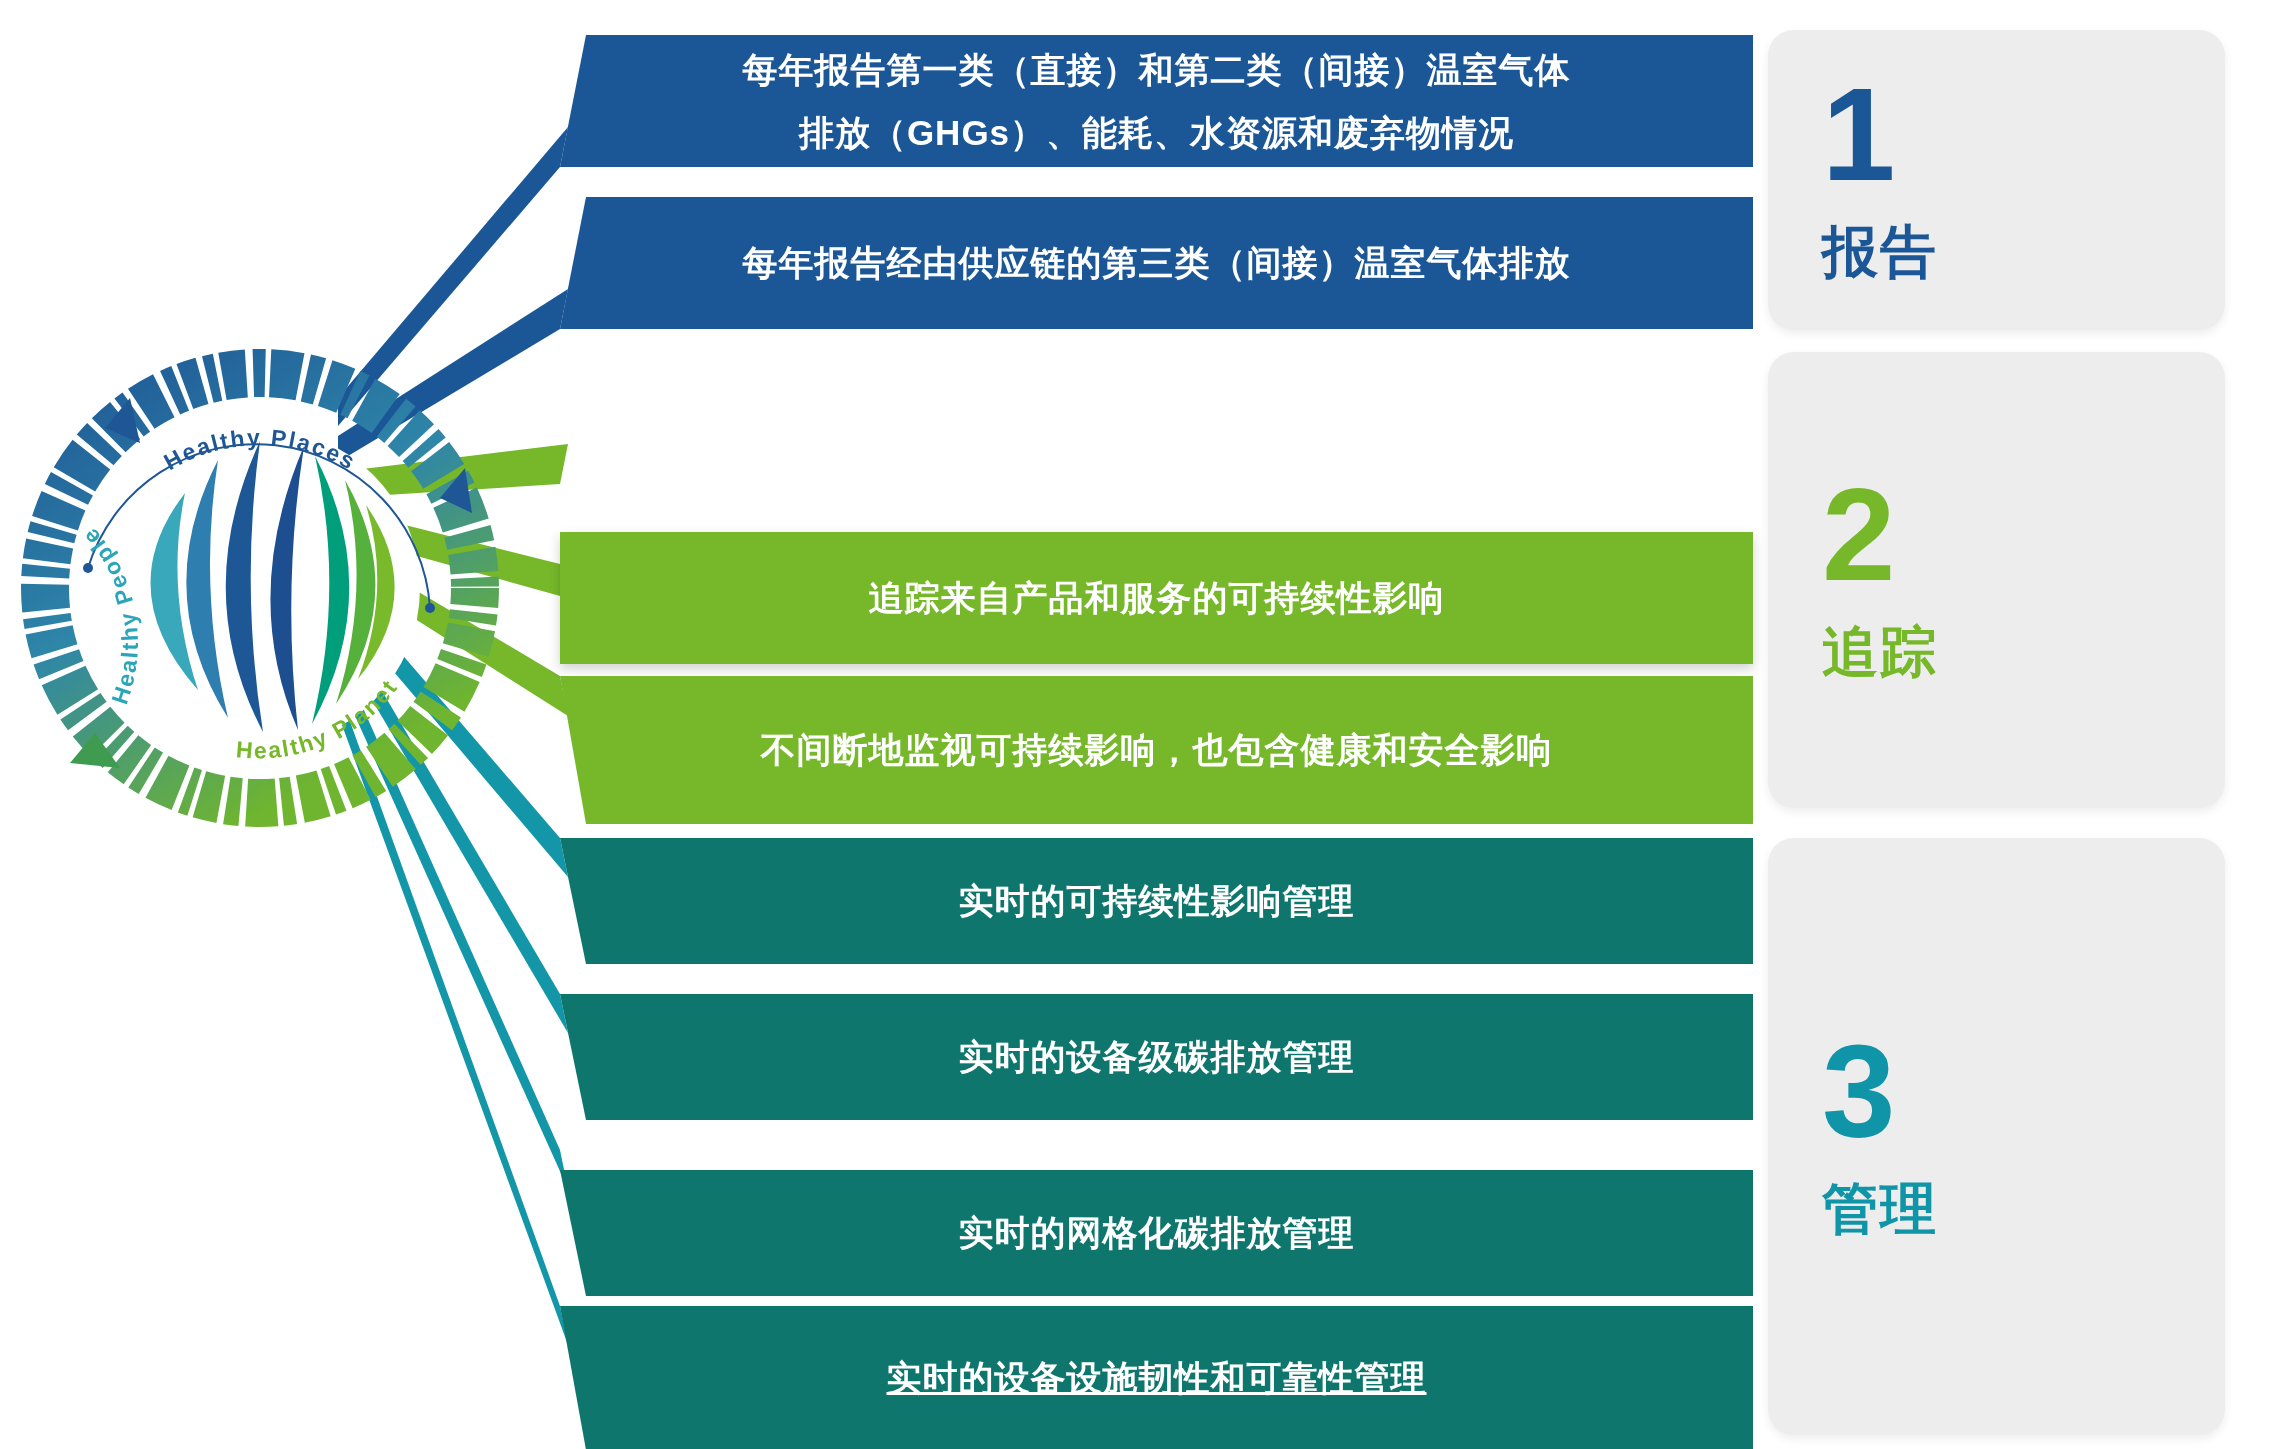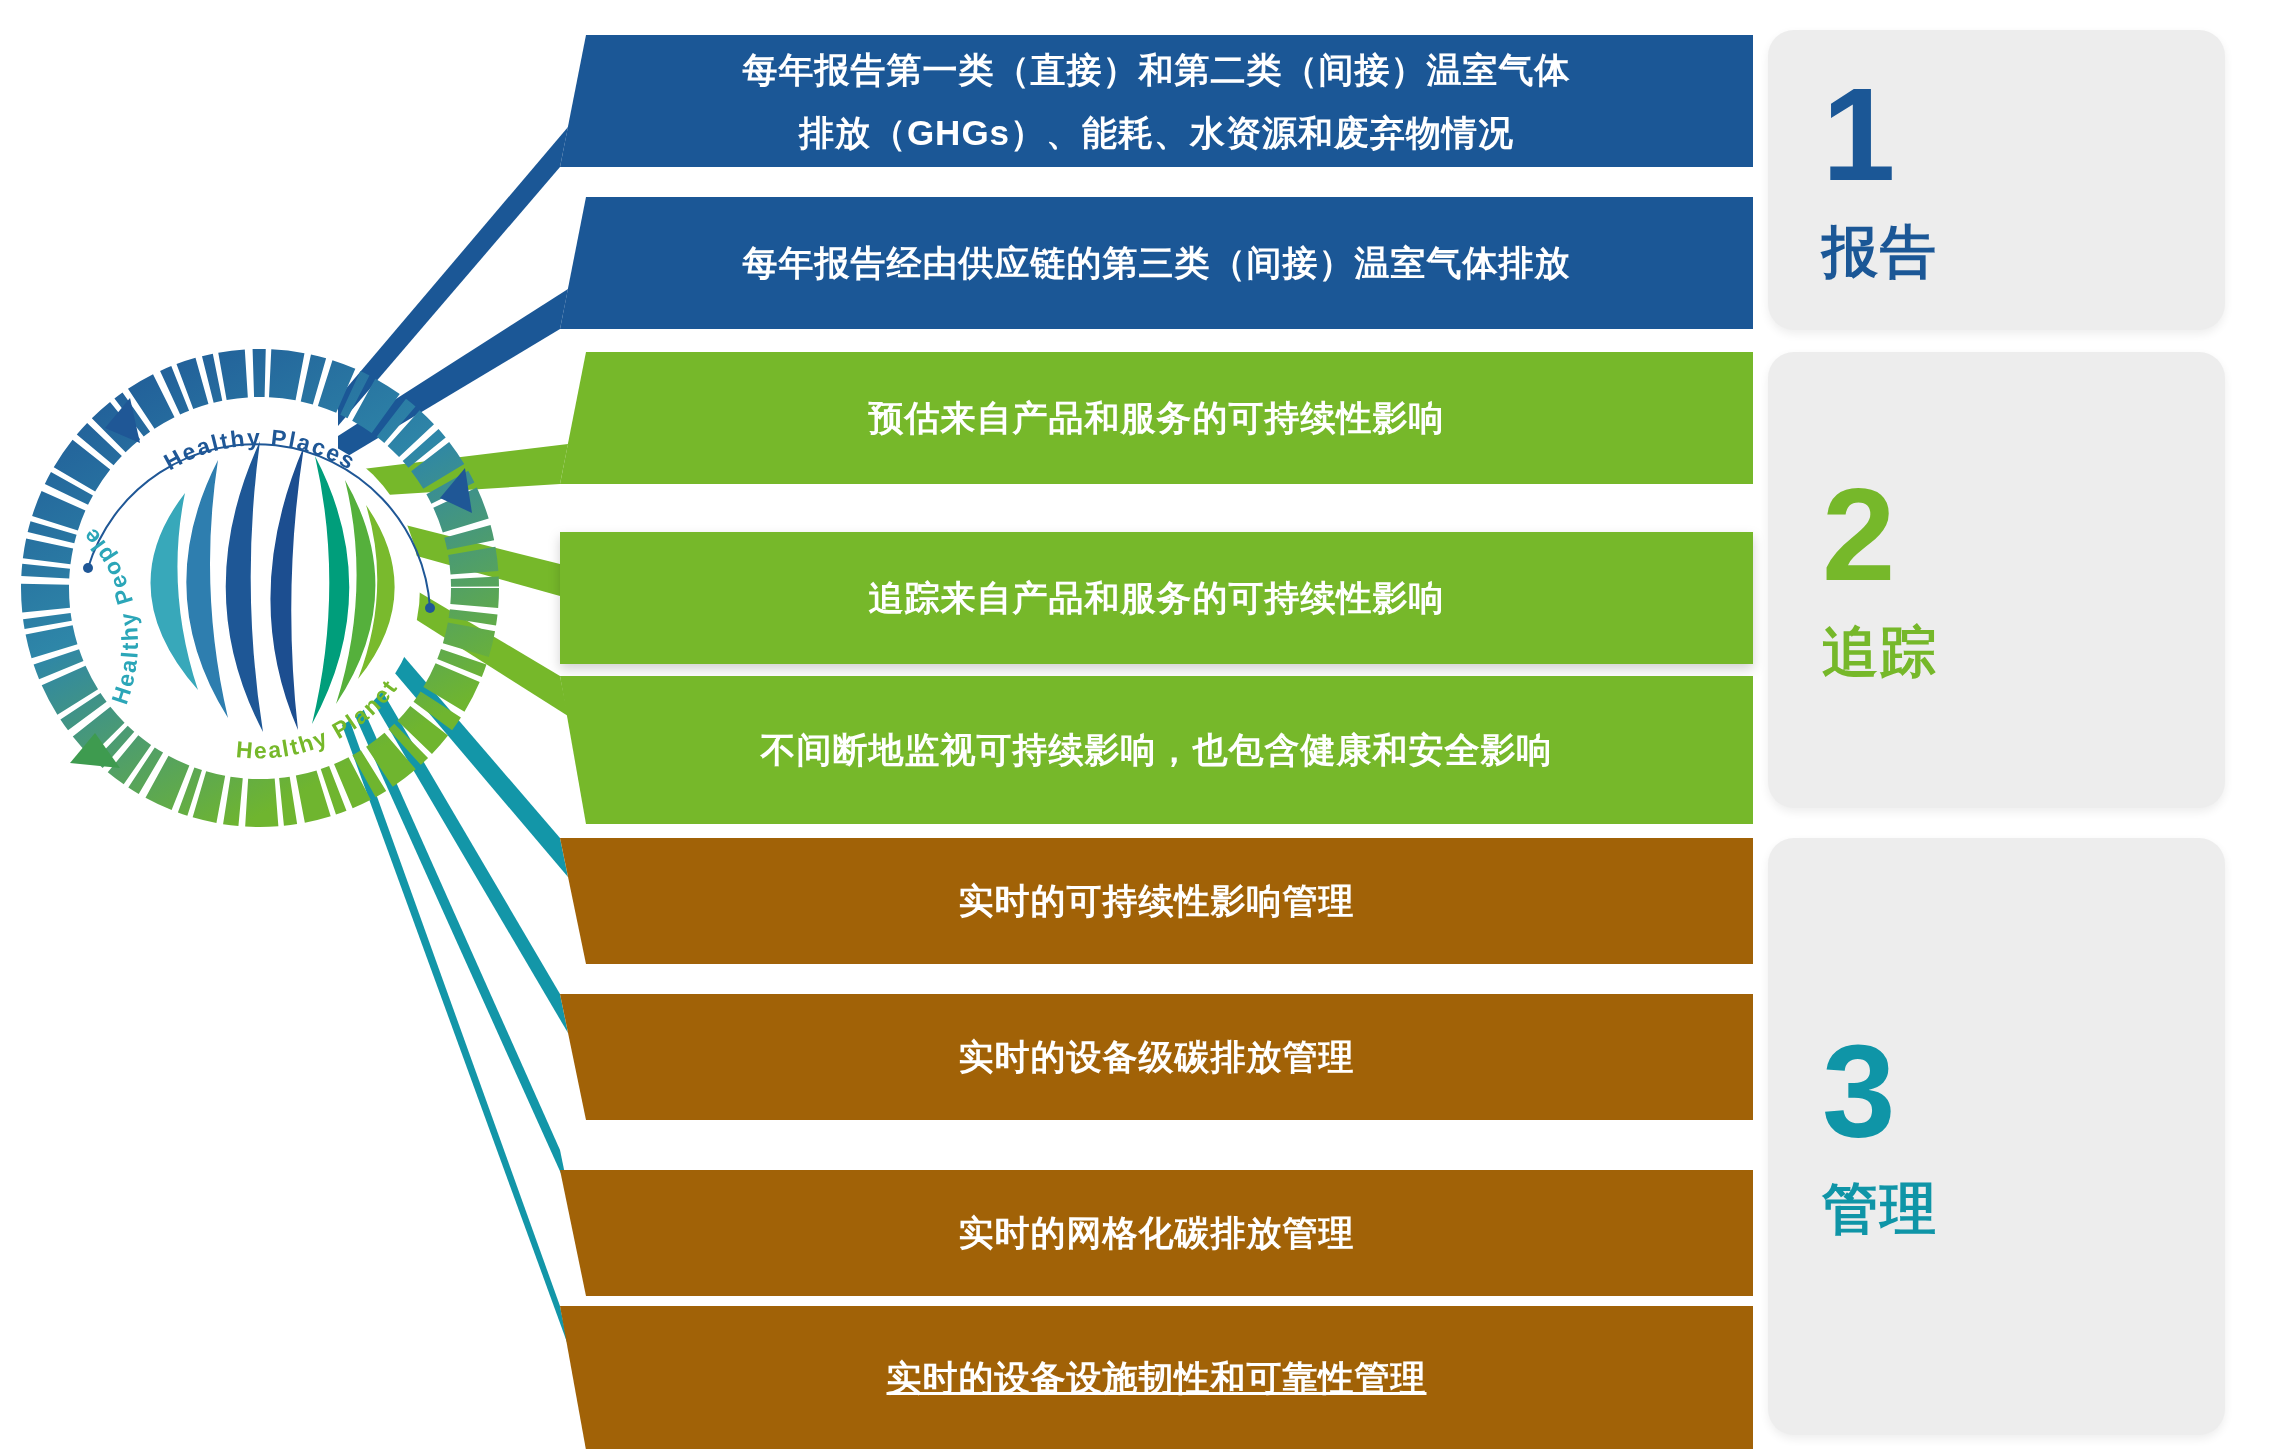--- a/index.html
+++ b/index.html
@@ -15,21 +15,21 @@
   .bar{
     position:absolute;left:560px;width:1193px;
     display:flex;flex-direction:column;align-items:center;justify-content:center;
     color:#ffffff;font-weight:600;font-size:35px;letter-spacing:1px;
     filter:drop-shadow(0 5px 6px rgba(0,0,0,.18));
     text-align:center;line-height:52px;gap:11px;
   }
   .bar .line{display:block;}
   .c-blue{background:#1B5796;}
   .c-green{background:#76B82A;}
-  .c-teal{background:#a16207;}
+  .c-teal{background:#0f766e;}
   .slant-up{clip-path:polygon(26px 0, 100% 0, 100% 100%, 0 100%);}
   .slant-down{clip-path:polygon(0 0, 100% 0, 100% 100%, 26px 100%);}
   .b1{top:35px;height:132px;}
   .b2{top:197px;height:132px;}
   .b3{top:352px;height:132px;}
   .b4{top:532px;height:132px;}
   .b5{top:676px;height:148px;}
   .b6{top:838px;height:126px;}
   .b7{top:994px;height:126px;}
   .b8{top:1150px;height:126px;margin-top:20px;}
@@ -115,23 +115,20 @@
     </text>
   </svg>
 
   <div class="bar c-blue slant-up b1">
     <span class="line">每年报告第一类（直接）和第二类（间接）温室气体</span>
     <span class="line">排放（GHGs）、能耗、水资源和废弃物情况</span>
   </div>
   <div class="bar c-blue slant-up b2">
     <span class="line">每年报告经由供应链的第三类（间接）温室气体排放</span>
   </div>
-  <div class="bar c-green slant-up b3">
-    <span class="line">预估来自产品和服务的可持续性影响</span>
-  </div>
   <div class="bar c-green b4">
     <span class="line">追踪来自产品和服务的可持续性影响</span>
   </div>
   <div class="bar c-green slant-down b5">
     <span class="line">不间断地监视可持续影响，也包含健康和安全影响</span>
   </div>
   <div class="bar c-teal slant-down b6">
     <span class="line">实时的可持续性影响管理</span>
   </div>
   <div class="bar c-teal slant-down b7">

